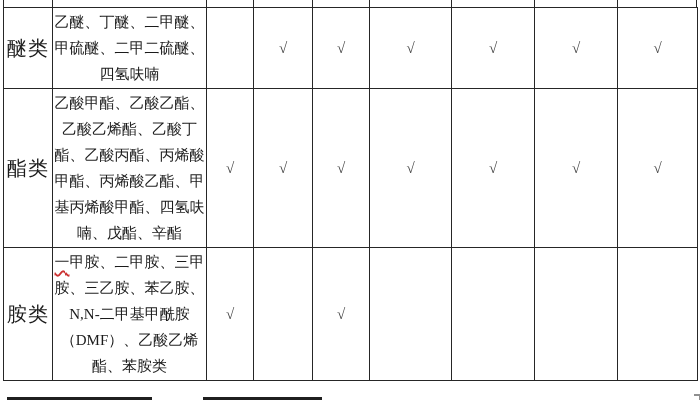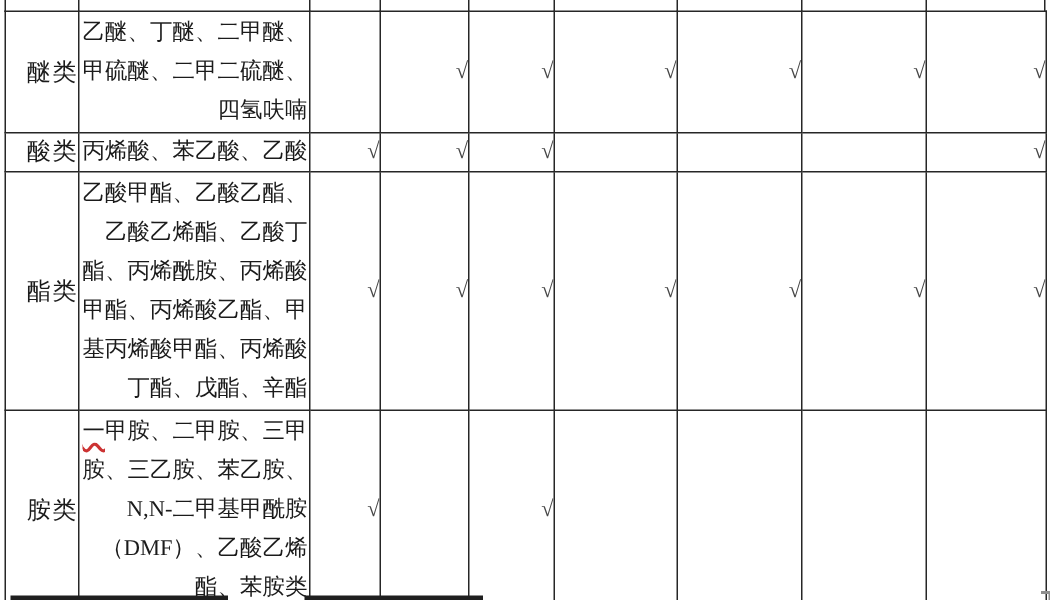--- a/index.html
+++ b/index.html
@@ -28,26 +28,26 @@
     left: 3px;
     top: 7px;
     width: 694px;
     border-collapse: collapse;
     table-layout: fixed;
   }
   .tbl td {
     border: 1px solid #262626;
     padding: 0;
     vertical-align: middle;
-    text-align: right;
+    text-align: center;
     color: #1b1b1b;
     overflow: hidden;
   }
   td.cat {
-    font-size: 16px;
+    font-size: 20px;
     letter-spacing: 1px;
   }
   td.chem {
     font-size: 15px;
     line-height: 26px;
     padding: 1px 1px;
   }
   tr.r2 td.chem { line-height: 23px; }
   td.chk {
     font-size: 15px;
@@ -109,34 +109,23 @@
         <td class="cat">醚类</td>
         <td class="chem">乙醚、丁醚、二甲醚、甲硫醚、二甲二硫醚、四氢呋喃</td>
         <td class="chk"></td>
         <td class="chk">√</td>
         <td class="chk">√</td>
         <td class="chk">√</td>
         <td class="chk">√</td>
         <td class="chk">√</td>
         <td class="chk">√</td>
       </tr>
-      <tr class="r2" style="height:25px">
-        <td class="cat">酸类</td>
-        <td class="chem">丙烯酸、苯乙酸、乙酸</td>
-        <td class="chk">√</td>
-        <td class="chk">√</td>
-        <td class="chk">√</td>
-        <td class="chk"></td>
-        <td class="chk"></td>
-        <td class="chk"></td>
-        <td class="chk">√</td>
-      </tr>
       <tr style="height:157px">
         <td class="cat">酯类</td>
-        <td class="chem">乙酸甲酯、乙酸乙酯、乙酸乙烯酯、乙酸丁酯、丙烯酰胺、丙烯酸甲酯、丙烯酸乙酯、甲基丙烯酸甲酯、丙烯酸丁酯、戊酯、辛酯</td>
+        <td class="chem">乙酸甲酯、乙酸乙酯、乙酸乙烯酯、乙酸丁酯、乙酸丙酯、丙烯酸甲酯、丙烯酸乙酯、甲基丙烯酸甲酯、四氢呋喃、戊酯、辛酯</td>
         <td class="chk">√</td>
         <td class="chk">√</td>
         <td class="chk">√</td>
         <td class="chk">√</td>
         <td class="chk">√</td>
         <td class="chk">√</td>
         <td class="chk">√</td>
       </tr>
       <tr style="height:130px">
         <td class="cat">胺类</td>

